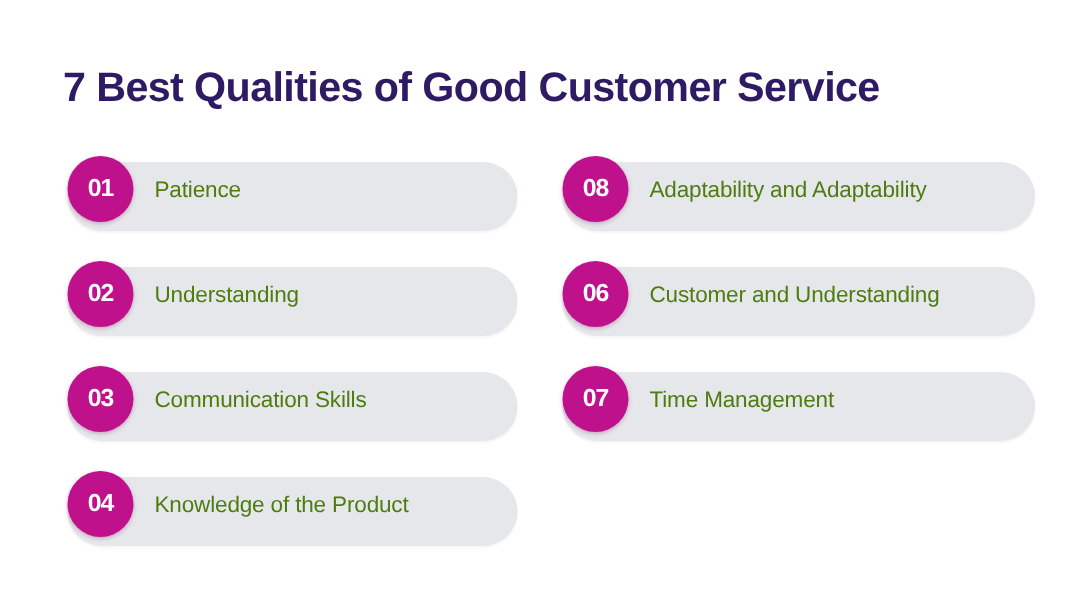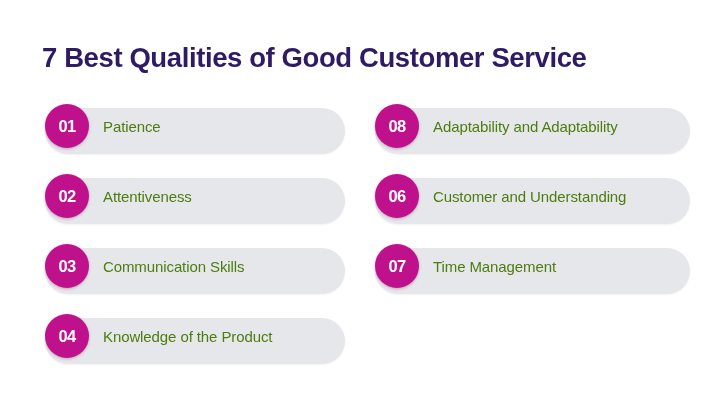--- a/index.html
+++ b/index.html
@@ -128,21 +128,21 @@
           <span class="qual-badge-num">01</span>
         </div>
         <div class="qual-label">Patience</div>
       </div>
 
       <div class="qual-row">
         <div class="qual-pill"></div>
         <div class="qual-badge">
           <span class="qual-badge-num">02</span>
         </div>
-        <div class="qual-label">Attentiveness</div>
+        <div class="qual-label">Understanding</div>
       </div>
 
       <div class="qual-row">
         <div class="qual-pill"></div>
         <div class="qual-badge">
           <span class="qual-badge-num">03</span>
         </div>
         <div class="qual-label">Communication Skills</div>
       </div>
 

